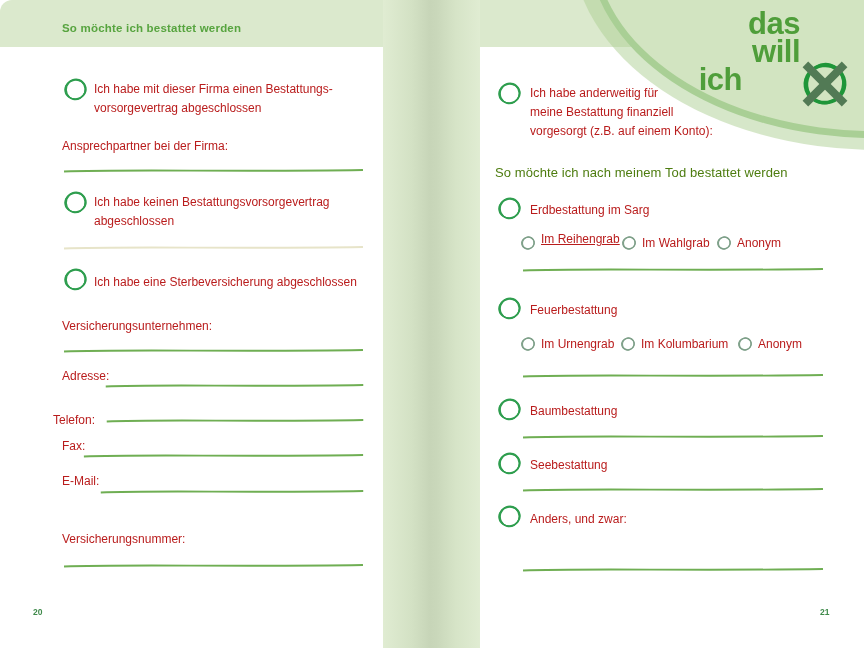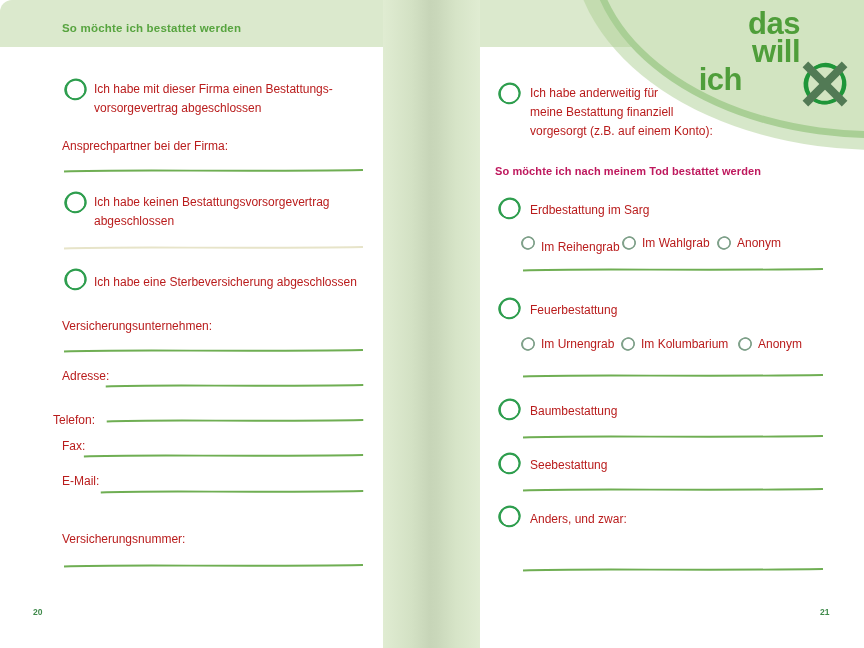--- a/index.html
+++ b/index.html
@@ -17,21 +17,21 @@
   .disc{position:absolute;left:588px;top:-248px;width:572px;height:386px;border-radius:50%;
     background:#d2e4c1;border:7px solid #a9cf95;box-sizing:border-box;}
 
   .header-title{position:absolute;left:62px;top:22px;font-size:11.5px;font-weight:bold;color:#57a43f;letter-spacing:.2px;}
 
   .logo{position:absolute;left:640px;top:10px;width:160px;text-align:right;line-height:28px;}
   .logo-word{display:block;font-size:31px;font-weight:bold;color:#4f9e3a;letter-spacing:-0.5px;}
   .logo-icon{position:absolute;left:796px;top:56px;width:58px;height:56px;}
 
   .lbl{position:absolute;font-size:12px;color:#b91c1c;line-height:19px;white-space:pre-line;}
-  .heading2{position:absolute;font-size:11px;font-weight:bold;color:#be185d;letter-spacing:.1px;}
+  .heading2{position:absolute;font-size:13px;font-weight:normal;color:#4d7c0f;letter-spacing:.1px;}
   .pagenum{position:absolute;font-size:8.5px;font-weight:bold;color:#3f8a4b;}
 
   .circ{position:absolute;width:27px;height:27px;color:#2f9e4f;}
   .circ-sm{position:absolute;width:16px;height:16px;color:#7d9f88;}
   .hline{position:absolute;height:7px;color:#6fae53;}
   .hline.beige{color:#e7e4c9;}
 </style>
 </head>
 <body>
 
@@ -140,21 +140,21 @@
 
   <div class="heading2" style="left:495px;top:165px;width:345px;">So möchte ich nach meinem Tod bestattet werden</div>
 
   <svg class="circ" style="left:496px;top:195px;" viewBox="0 0 30 30">
       <use href="#scribble" xlink:href="#scribble"></use>
     </svg>
   <div class="lbl" style="left:530px;top:201px;">Erdbestattung im Sarg</div>
   <svg class="circ-sm" style="left:520px;top:235px;" viewBox="0 0 16 16">
       <use href="#scribble-sm" xlink:href="#scribble-sm"></use>
     </svg>
-  <div class="lbl" style="left:541px;top:238px;">Im Reihengrab</div>
+  <div class="lbl" style="left:541px;top:230px;text-decoration:underline;">Im Reihengrab</div>
   <svg class="circ-sm" style="left:621px;top:235px;" viewBox="0 0 16 16">
       <use href="#scribble-sm" xlink:href="#scribble-sm"></use>
     </svg>
   <div class="lbl" style="left:642px;top:234px;text-align:center;">Im Wahlgrab</div>
   <svg class="circ-sm" style="left:716px;top:235px;" viewBox="0 0 16 16">
       <use href="#scribble-sm" xlink:href="#scribble-sm"></use>
     </svg>
   <div class="lbl" style="left:737px;top:234px;">Anonym</div>
   <svg class="hline" style="left:521px;top:266px;width:304px;" viewBox="0 0 300 7" preserveAspectRatio="none">
       <use href="#wline" xlink:href="#wline"></use>

